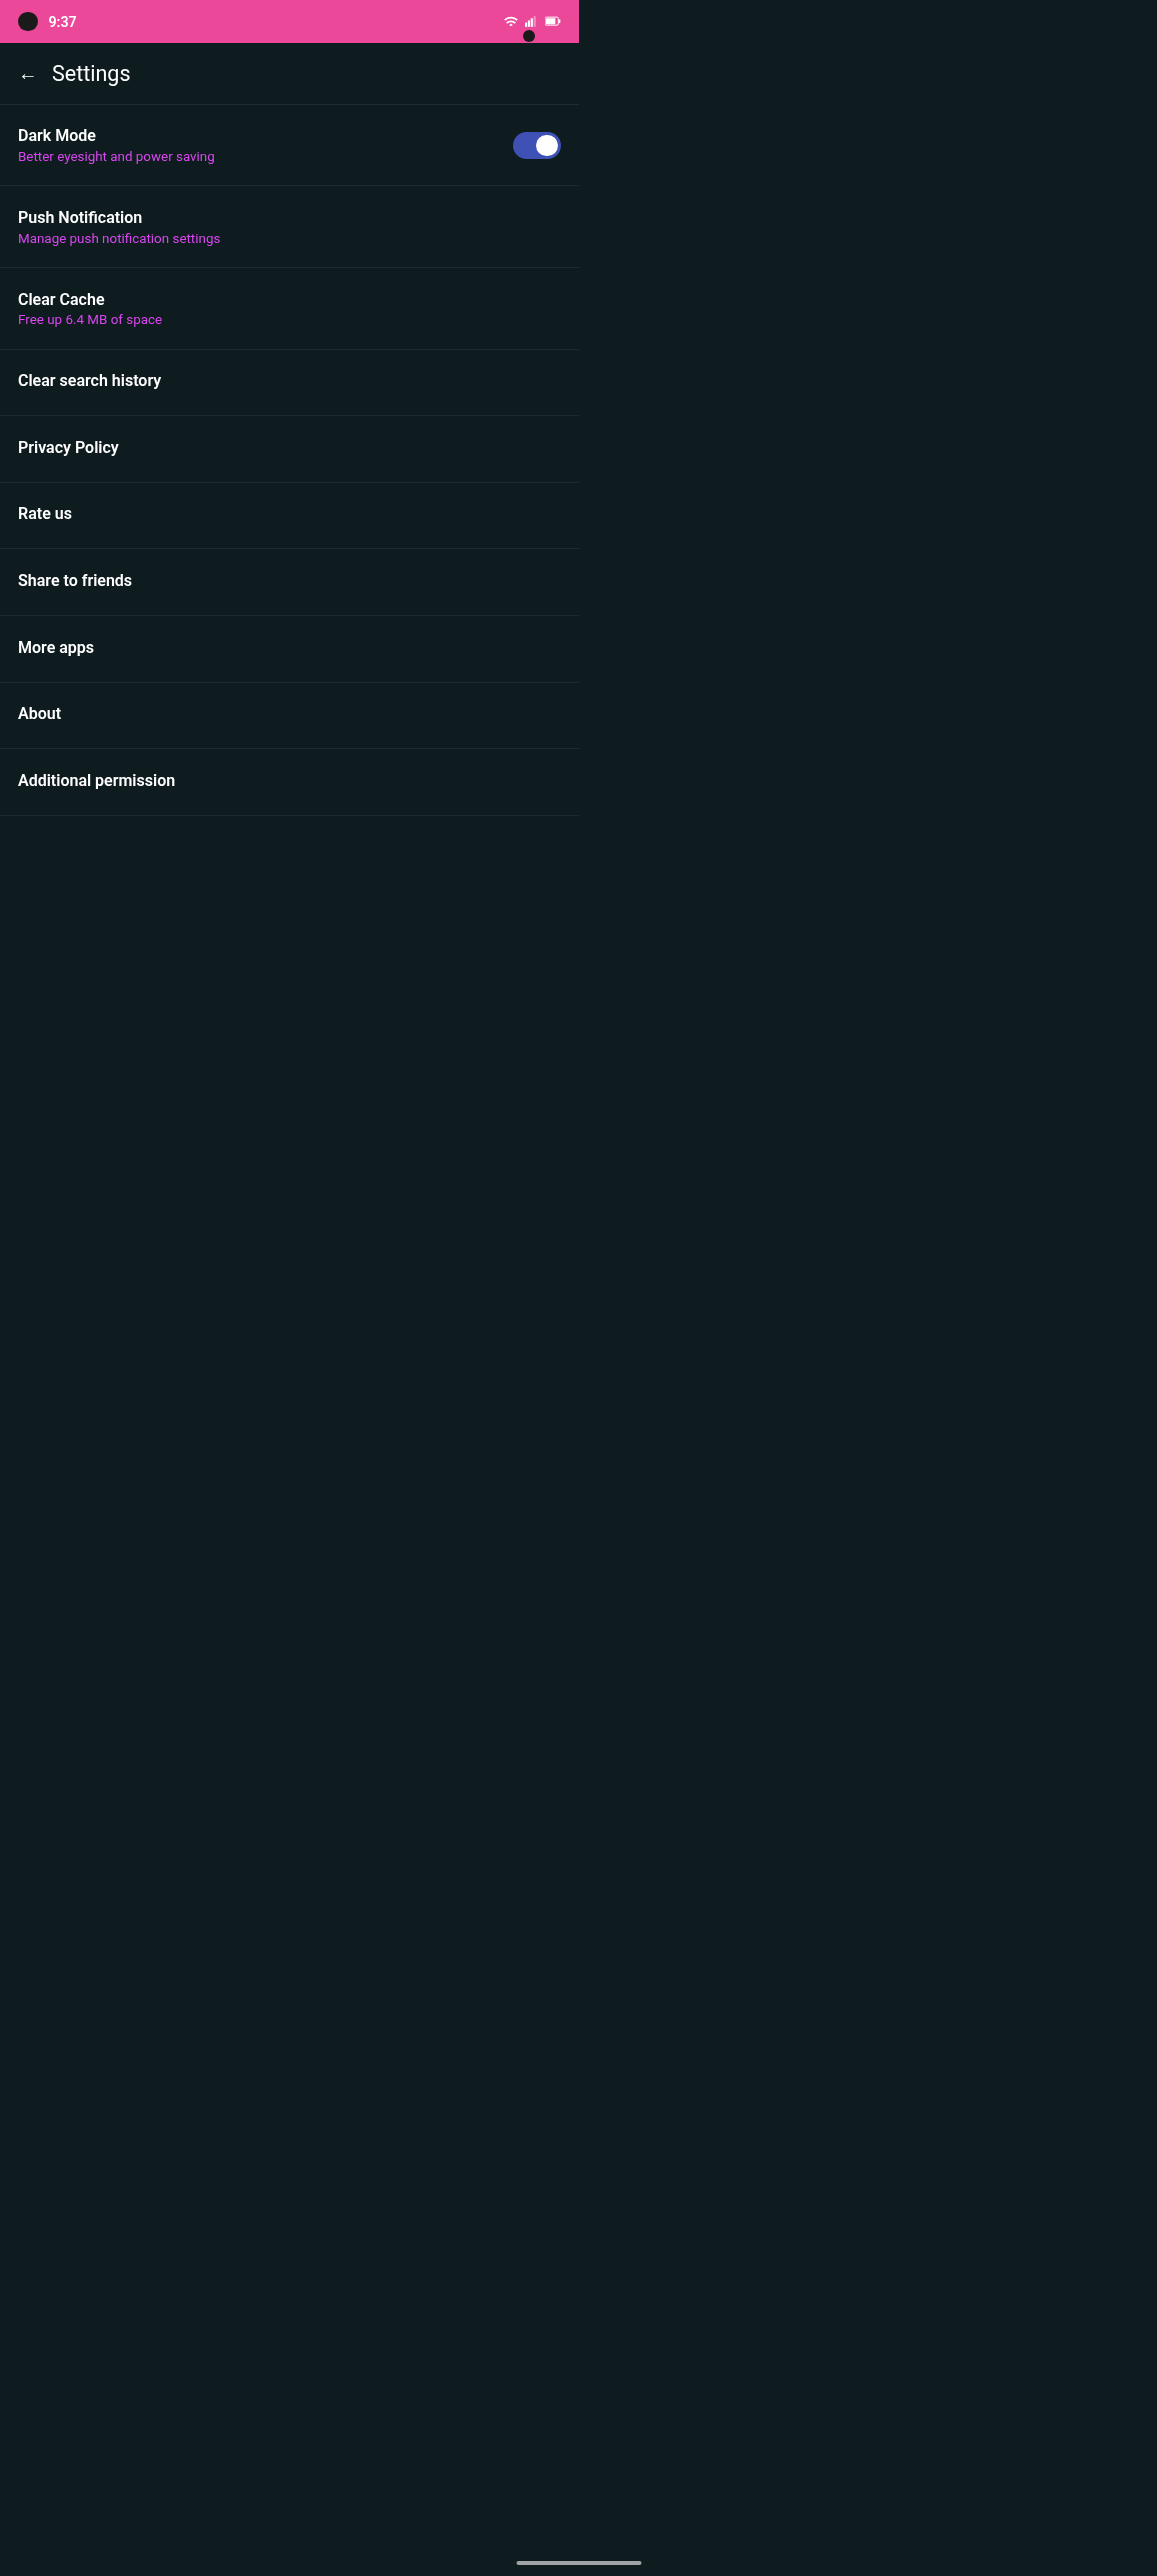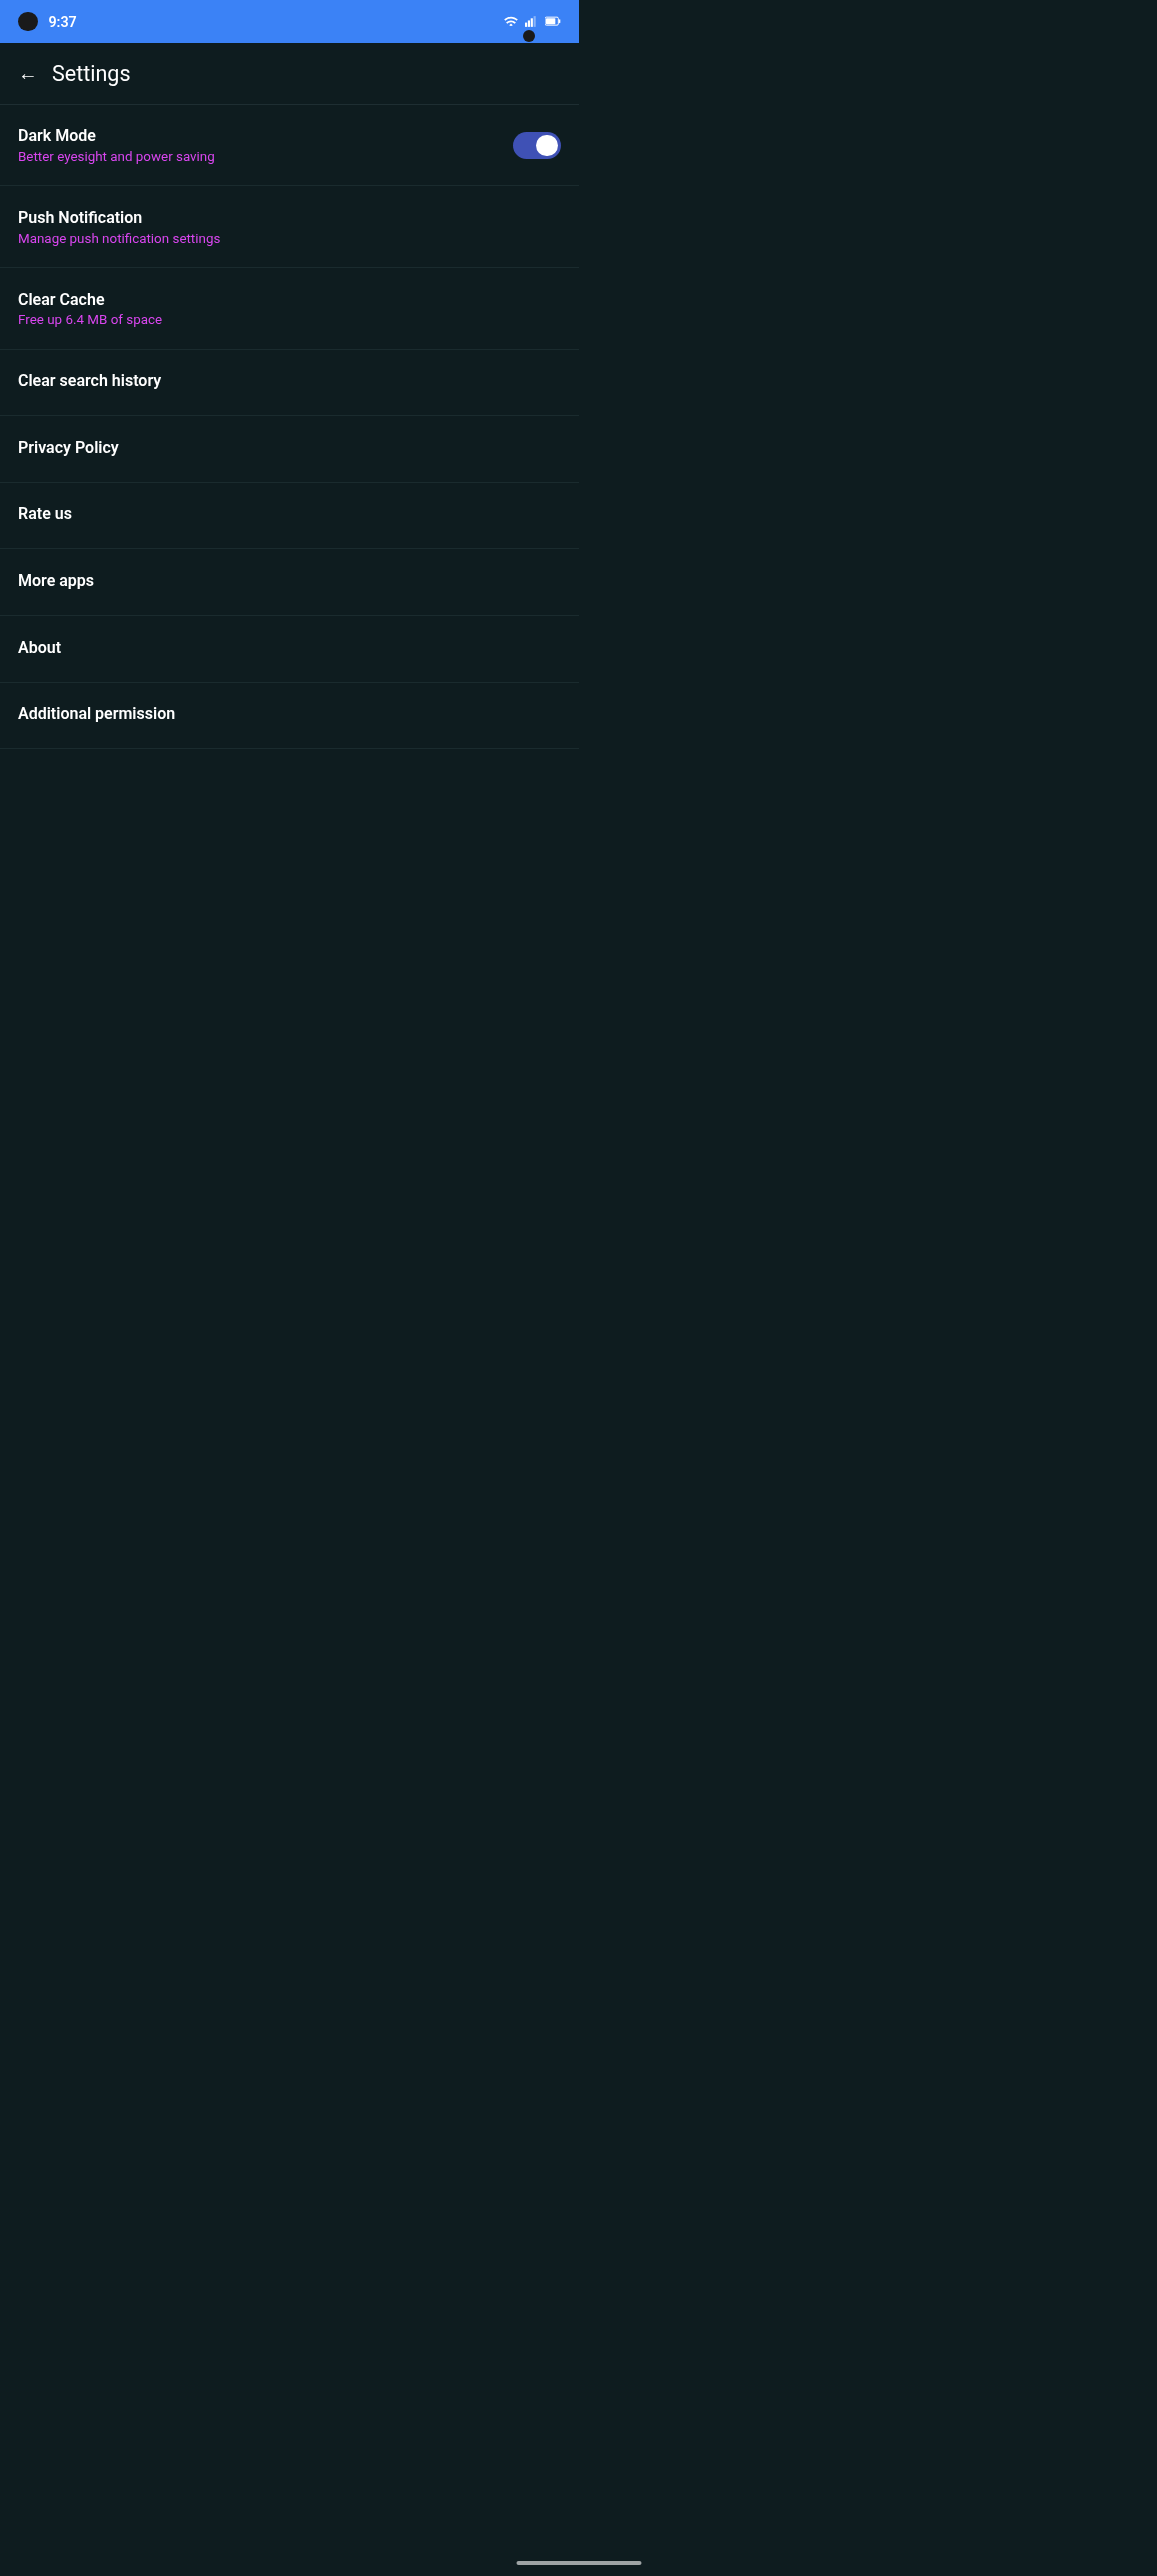--- a/index.html
+++ b/index.html
@@ -17,21 +17,21 @@
       position: relative;
       overflow-x: hidden;
     }
 
     
     .status-bar {
       display: flex;
       justify-content: space-between;
       align-items: center;
       padding: 9px 18px;
-      background-color: #3b82f6;
+      background-color: #ec4899;
       height: 43px;
     }
 
     .status-bar-left {
       display: flex;
       align-items: center;
       gap: 10.7px;
     }
 
     .status-bar-time {
@@ -273,20 +273,25 @@
       <div class="settings-item-title">Privacy Policy</div>
     </div>
   </div>
 
   <div class="settings-item">
     <div class="settings-item-content">
       <div class="settings-item-title">Rate us</div>
     </div>
   </div>
 
+  <div class="settings-item">
+    <div class="settings-item-content">
+      <div class="settings-item-title">Share to friends</div>
+    </div>
+  </div>
 
   <div class="settings-item">
     <div class="settings-item-content">
       <div class="settings-item-title">More apps</div>
     </div>
   </div>
 
   <div class="settings-item">
     <div class="settings-item-content">
       <div class="settings-item-title">About</div>

